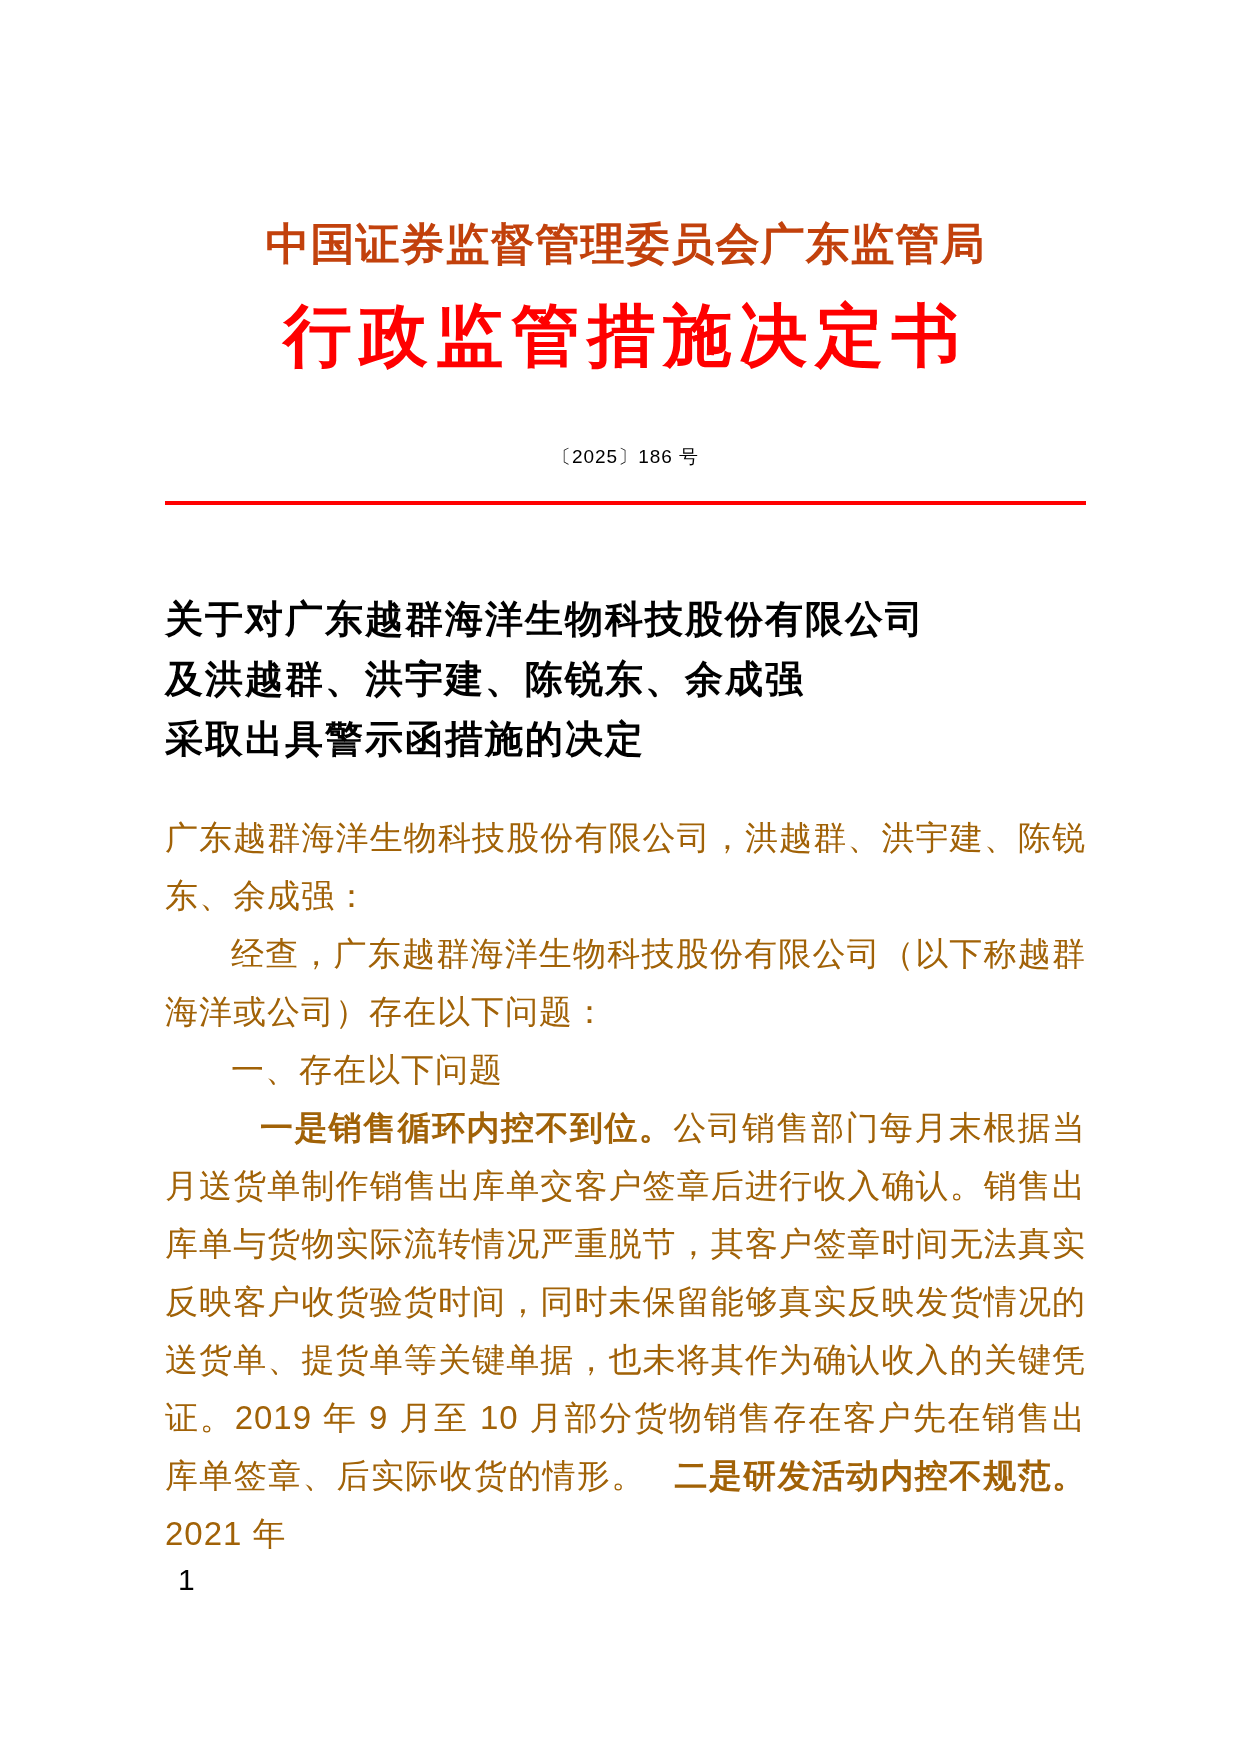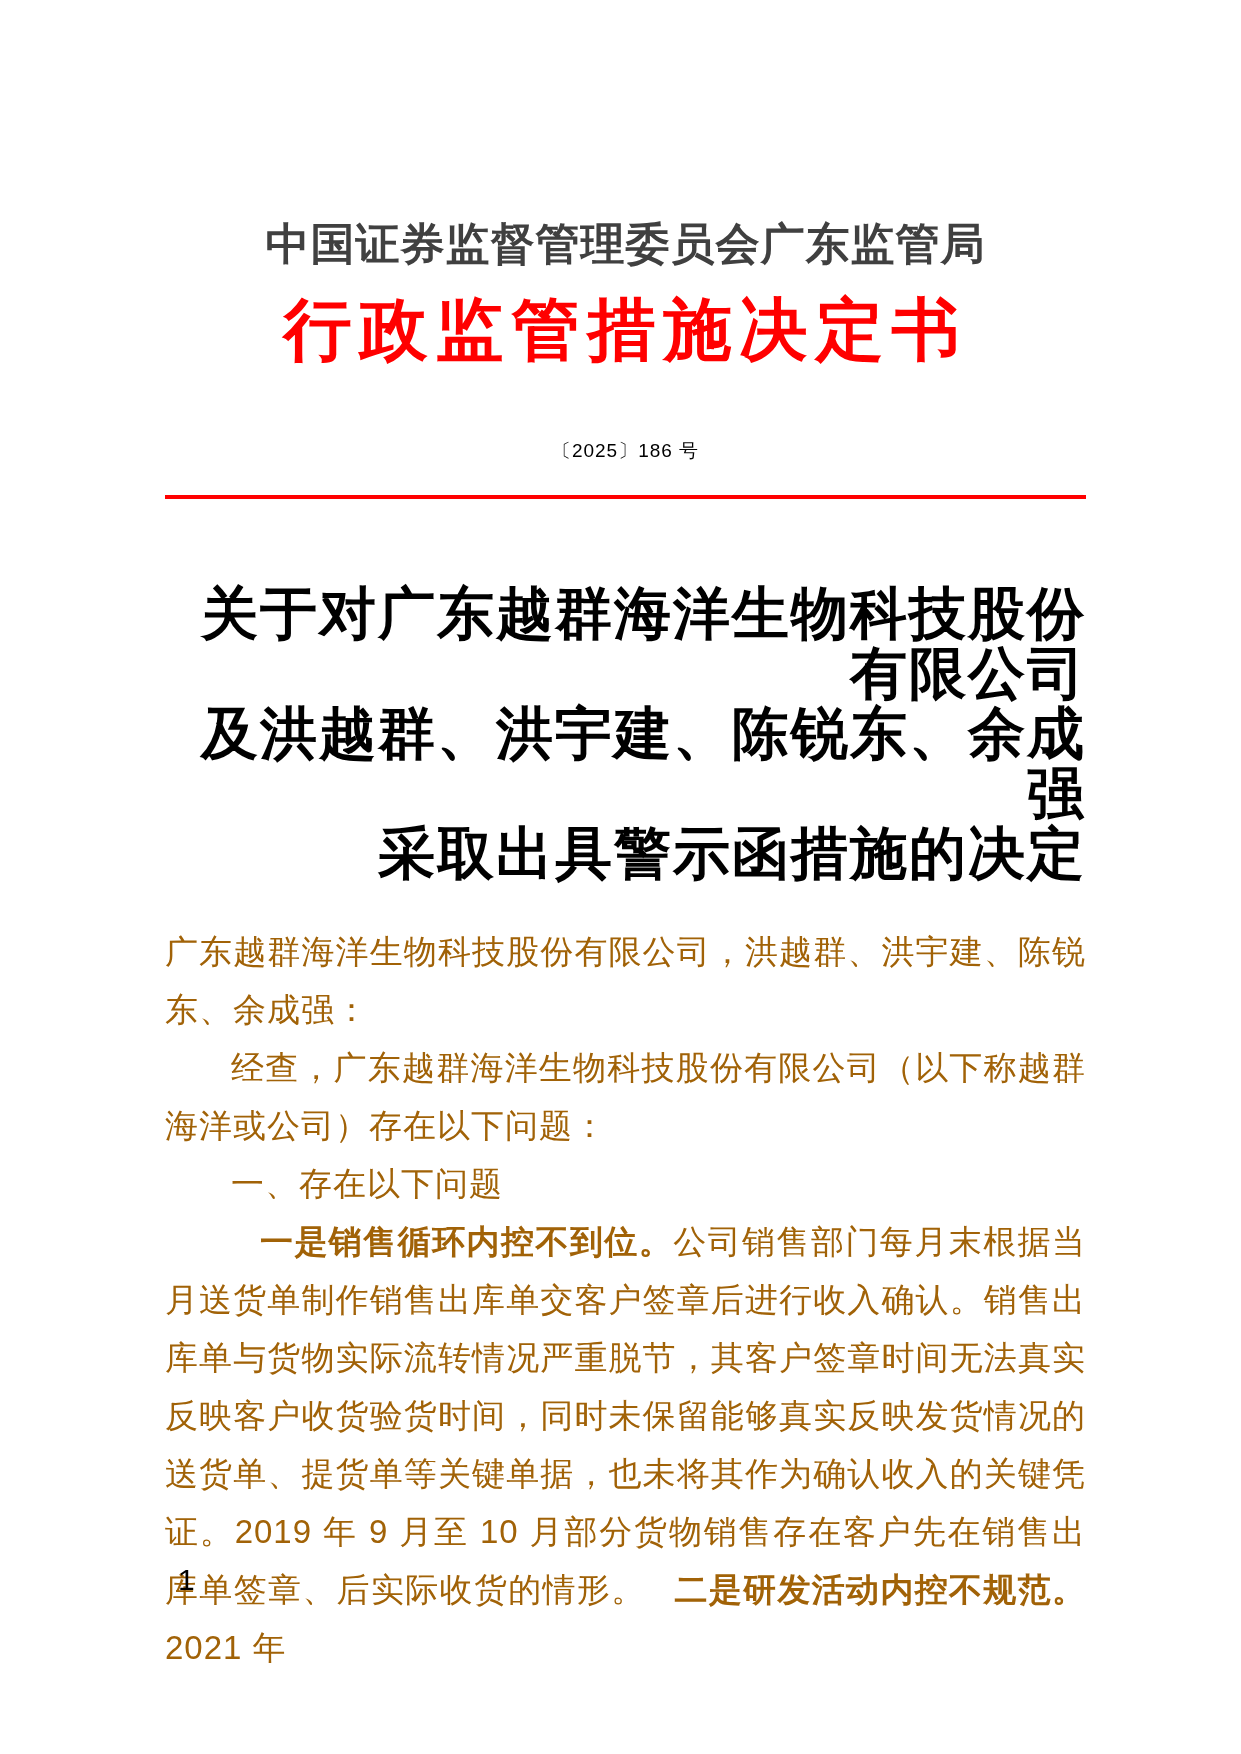--- a/index.html
+++ b/index.html
@@ -18,24 +18,24 @@
     margin-left: 165px;
     margin-right: 155px;
   }
   .org-name {
     padding-top: 218px;
     font-size: 44px;
     line-height: 52px;
     font-weight: bold;
     letter-spacing: 1px;
     text-align: center;
-    color: #404040;
+    color: #c2410c;
   }
   .doc-type {
-    margin-top: 21px;
+    margin-top: 27px;
     font-size: 68px;
     line-height: 76px;
     font-weight: 900;
     letter-spacing: 8px;
     text-align: center;
     color: #ff0000;
   }
   .doc-number {
     margin-top: 68px;
     font-size: 19px;
@@ -45,25 +45,25 @@
     letter-spacing: 1px;
   }
   .red-divider {
     margin-top: 28px;
     height: 4px;
     background: #ff0000;
     border: none;
   }
   .title-block {
     margin-top: 84px;
-    font-size: 57px;
+    font-size: 38px;
     line-height: 60px;
     font-weight: bold;
     letter-spacing: 2px;
-    text-align: right;
+    text-align: left;
     color: #000000;
   }
   .title-block .title-line { display: block; }
   .body-text {
     margin-top: 40px;
     font-size: 33px;
     line-height: 58px;
     letter-spacing: 1px;
     text-align: justify;
     color: #a16207;

